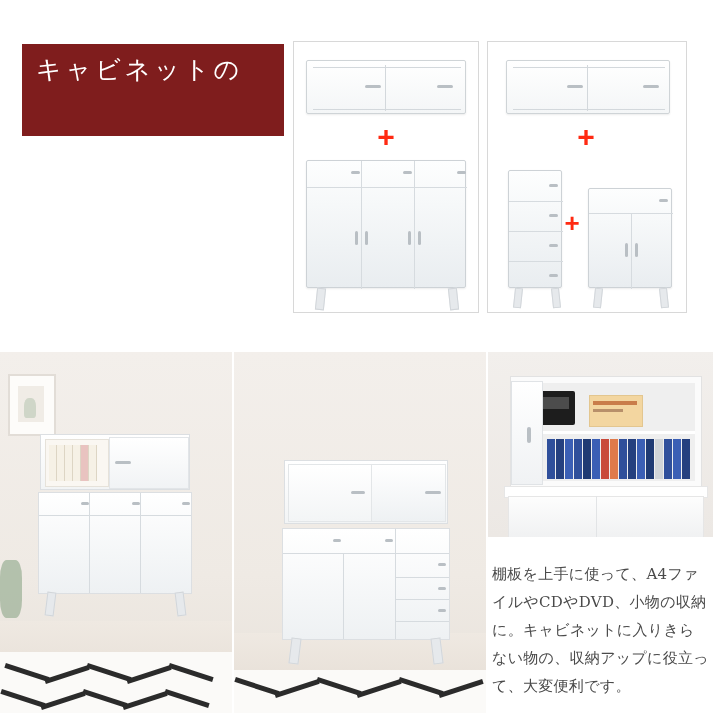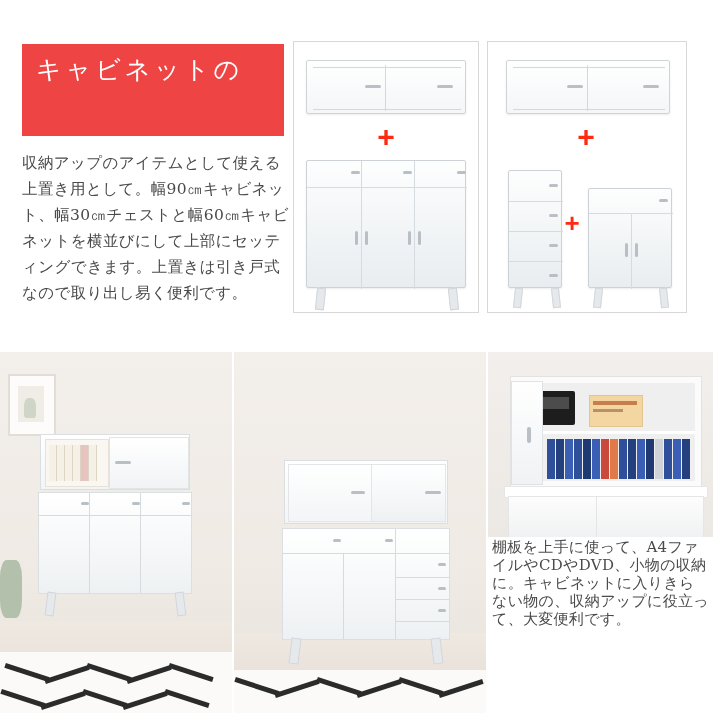--- a/index.html
+++ b/index.html
@@ -10,21 +10,21 @@
     overflow:hidden;
     position:relative;
   }
   .page{position:relative;width:713px;height:713px;}
 
   
   .top{position:absolute;left:0;top:0;width:713px;height:352px;background:#fff;}
 
   .headline{
     position:absolute;left:22px;top:44px;width:262px;height:92px;
-    background:#ef4444;color:#ffffff;
+    background:#7f1d1d;color:#ffffff;
     font-family:"DejaVu Serif", serif;
     font-size:25px;letter-spacing:4px;line-height:44px;
     padding:4px 0 0 14px;box-sizing:border-box;
     font-weight:400;
   }
   .headline .l2{display:block;}
 
   .lead{
     position:absolute;left:22px;top:150px;width:272px;
     color:#4a4a4a;
@@ -53,23 +53,23 @@
     line-height:1;text-align:center;
   }
 
   
   .bottom{position:absolute;left:0;top:352px;width:713px;height:361px;}
   .photo{position:absolute;overflow:hidden;}
   #photo-1{left:0;top:0;width:232px;height:361px;background:#efeae6;}
   #photo-2{left:234px;top:0;width:252px;height:361px;background:#efeae7;}
   #photo-3{left:488px;top:0;width:225px;height:185px;background:#eceae8;}
   .caption{
-    position:absolute;left:492px;top:186px;width:218px;
+    position:absolute;left:492px;top:208px;width:218px;
     color:#4a4a4a;font-family:"DejaVu Serif", serif;
-    font-size:15px;line-height:18px;letter-spacing:0.3px;
+    font-size:15px;line-height:28px;letter-spacing:0.3px;
   }
 
   
   .wall{position:absolute;left:0;top:0;width:100%;height:100%;background:linear-gradient(180deg,#f3efeb 0%,#efeae4 62%,#e7e1da 100%);}
   .floor{position:absolute;left:0;bottom:0;width:100%;height:92px;background:linear-gradient(180deg,#efe9e2 0%,#e3dbd2 100%);}
   .frame{position:absolute;background:#fdfcfa;border:2px solid #e2ddd7;}
   .rug{position:absolute;background:#fbfaf8;}
   .rugzig{position:absolute;background:#2b2b2b;}
   .plant{position:absolute;background:#9fb39a;border-radius:50% 50% 40% 40%;}
 
@@ -86,21 +86,20 @@
 <body>
 
 <div class="page">
 
   <div class="top">
 
     <div class="headline">
       <span>キャビネットの</span>
     </div>
 
-    <div class="lead">収納アップのアイテムとして使える上置き用として。幅90㎝キャビネット、幅30㎝チェストと幅60㎝キャビネットを横並びにして上部にセッティングできます。上置きは引き戸式なので取り出し易く便利です。</div>
 
     <div class="card" id="card-left">
 
       <div class="fx topbox" style="left:12px;top:18px;width:160px;height:54px;border-radius:2px;">
         <div class="slider-line" style="left:78px;top:4px;width:1px;height:46px;"></div>
         <div class="slider-line" style="left:6px;top:48px;width:148px;height:1px;"></div>
         <div class="handle" style="left:58px;top:24px;width:16px;height:3px;"></div>
         <div class="handle" style="left:130px;top:24px;width:16px;height:3px;"></div>
         <div class="slider-line" style="left:6px;top:6px;width:148px;height:1px;"></div>
       </div>

